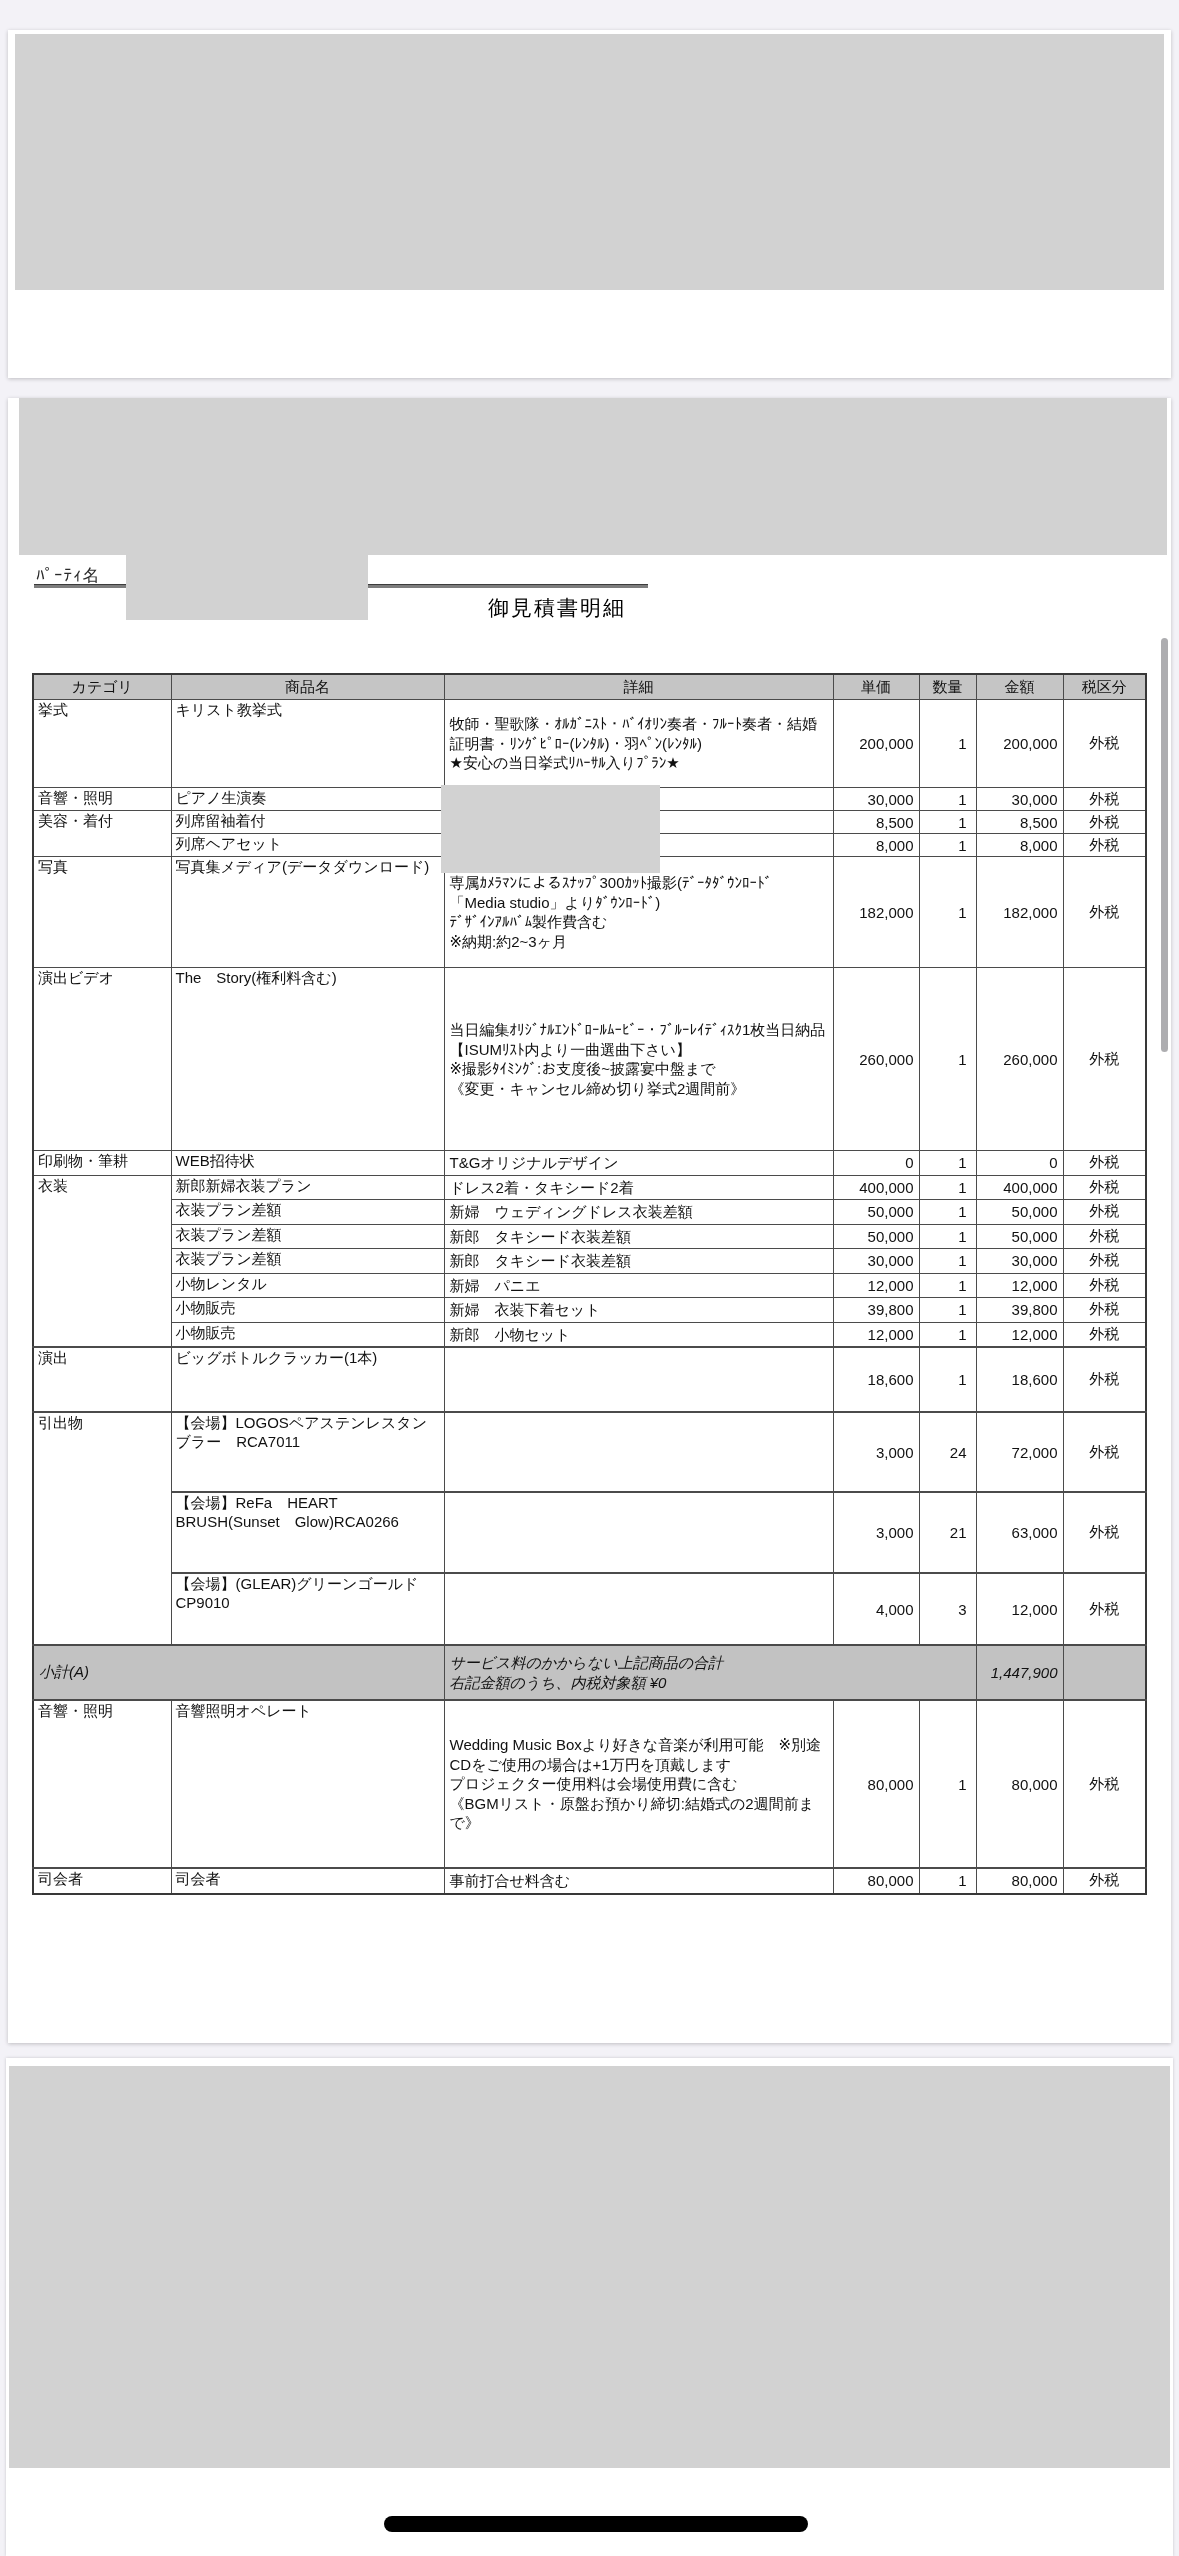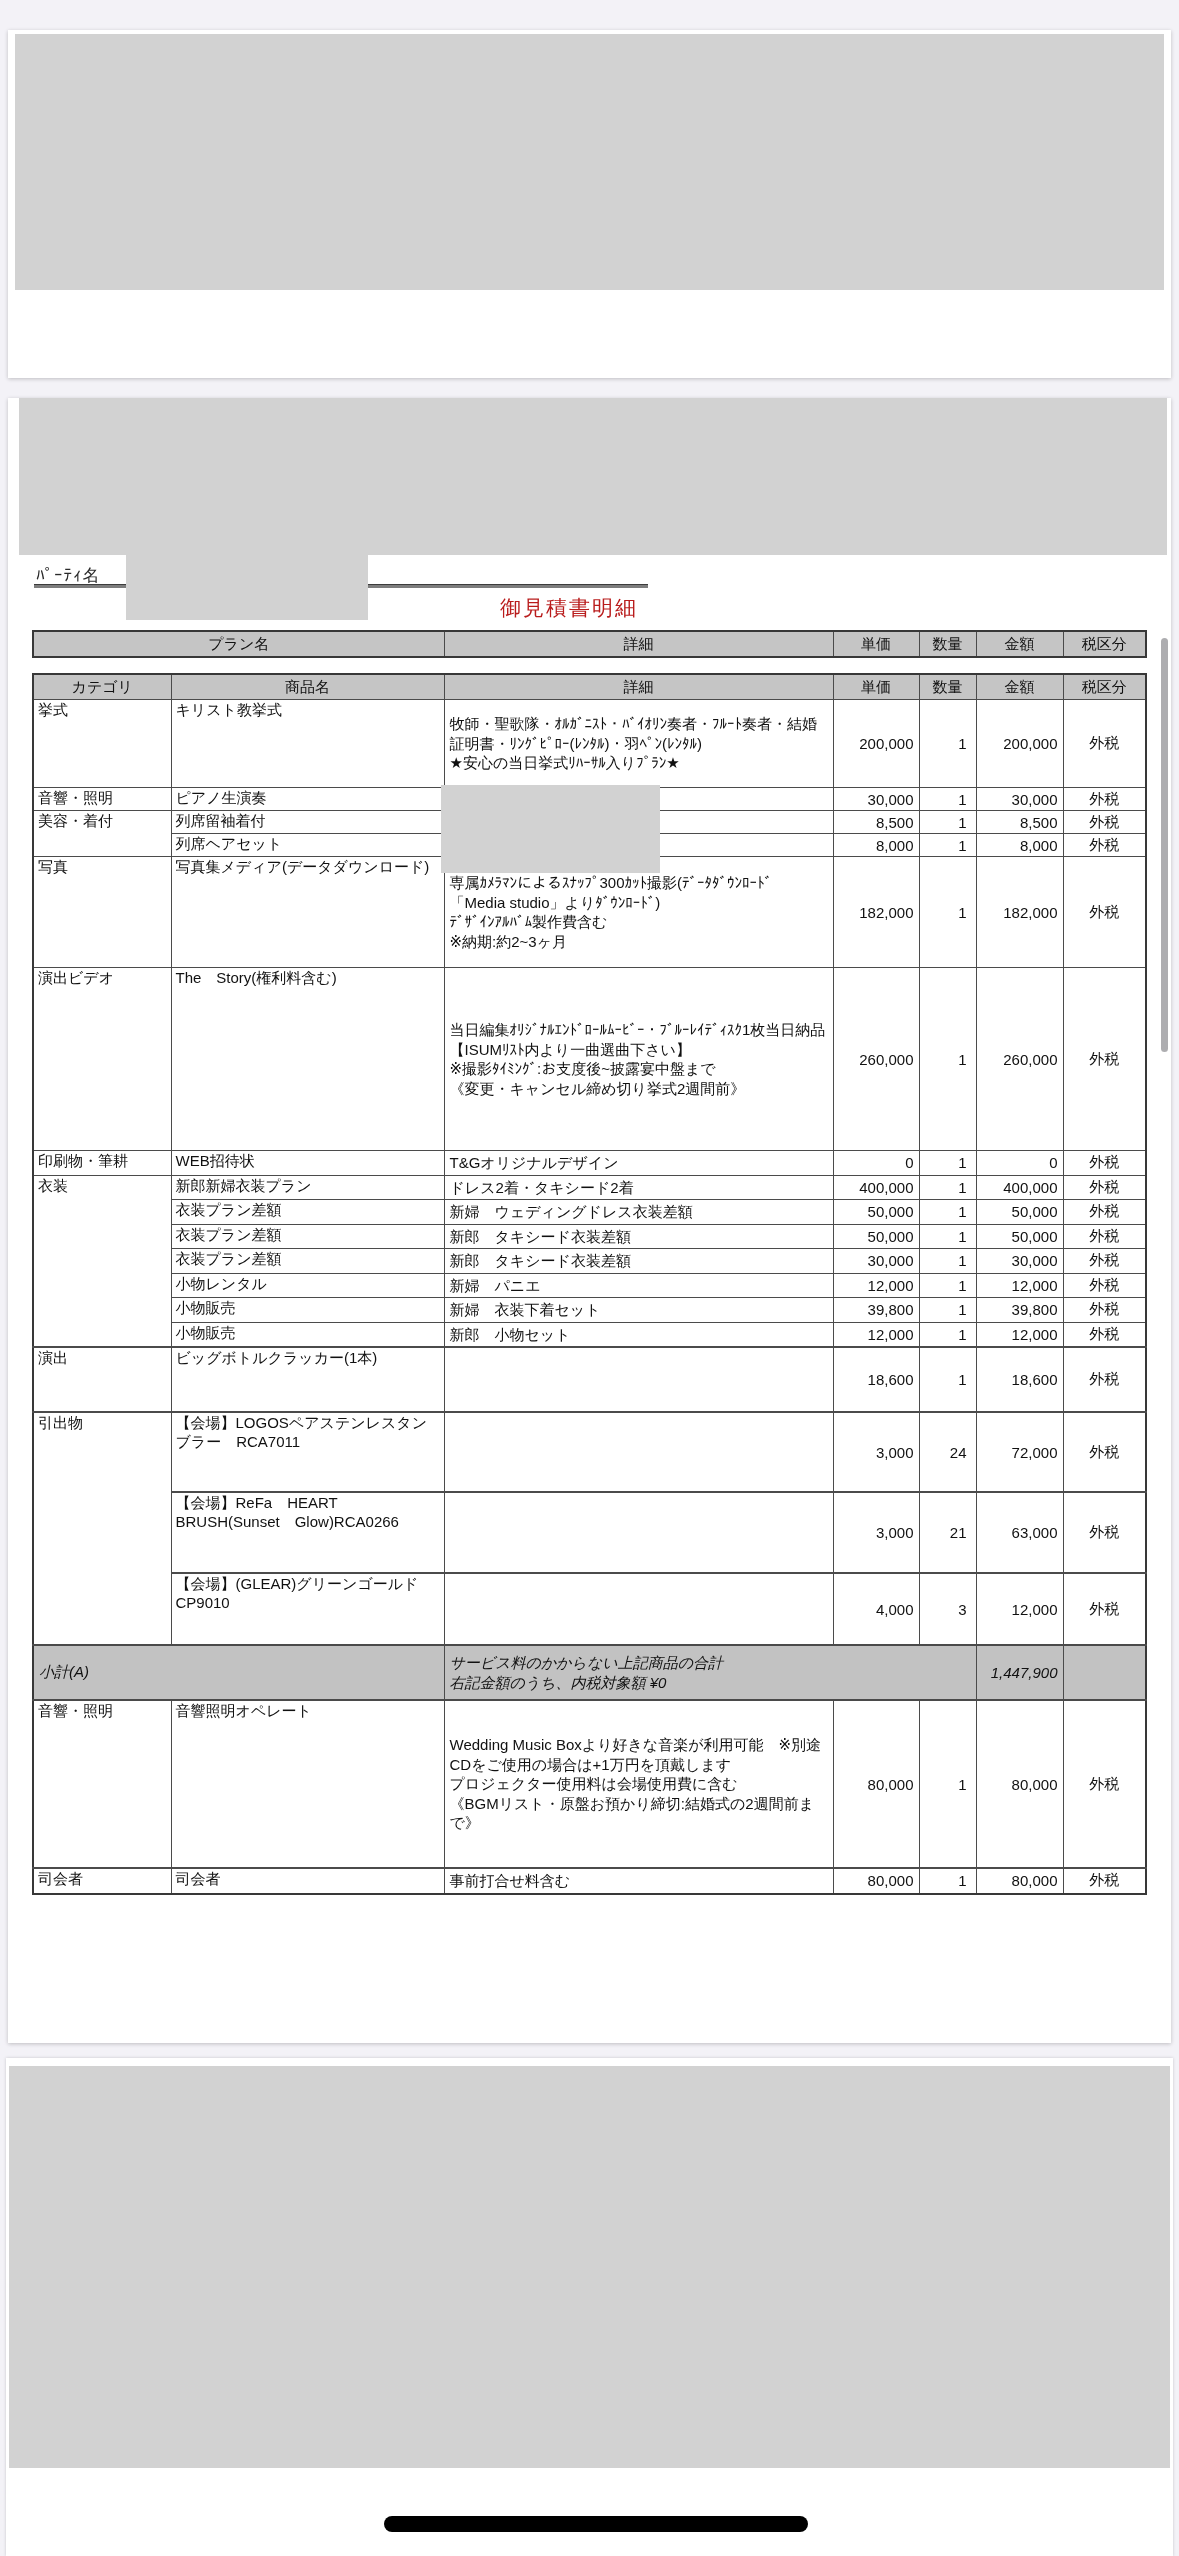--- a/index.html
+++ b/index.html
@@ -27,22 +27,22 @@
   #redact-bottom{left:3px;top:8px;width:1161px;height:402px;}
   #party-label{
     position:absolute;left:28px;top:166px;
     font-size:17px;color:#2a2a2a;letter-spacing:1px;z-index:2;
   }
   #party-underline{
     position:absolute;left:26px;top:186px;width:614px;height:3px;
     background:#7d7d7d;border-top:1px solid #3c3c3c;z-index:1;
   }
   #doc-title{
-    position:absolute;left:16px;top:196px;width:1090px;
-    text-align:center;font-size:21px;font-weight:500;color:#b91c1c;
+    position:absolute;left:4px;top:196px;width:1090px;
+    text-align:center;font-size:21px;font-weight:500;color:#000000;
     letter-spacing:2px;z-index:2;
   }
   table{
     border-collapse:collapse;table-layout:fixed;
     width:1113px;font-size:15px;color:#111;
   }
   #plan-table{position:absolute;left:24px;top:232px;}
   #detail-table{position:absolute;left:24px;top:275px;}
   table,th,td{border:1px solid #4b4b4b;}
   table{border:2px solid #383838;}
@@ -83,40 +83,20 @@
 
 <div class="card" id="card-main">
   <div class="redact" id="redact-main"></div>
 
   <div id="party-label">ﾊﾟｰﾃｨ名</div>
   <div id="party-underline"></div>
   <div class="redact" id="redact-name"></div>
 
   <div id="doc-title">御見積書明細</div>
 
-  <table id="plan-table">
-    <colgroup>
-      <col style="width:411px">
-        <col style="width:389px">
-        <col style="width:86px">
-      <col style="width:57px">
-        <col style="width:87px">
-        <col style="width:83px">
-    </colgroup>
-    <tbody>
-        <tr style="height:25px">
-      <th>プラン名</th>
-      <th>詳細</th>
-      <th>単価</th>
-      <th>数量</th>
-      <th>金額</th>
-      <th>税区分</th>
-    </tr>
-  </tbody>
-    </table>
 
   <table id="detail-table">
     <colgroup>
       <col style="width:138px">
         <col style="width:273px">
         <col style="width:389px">
       <col style="width:86px">
         <col style="width:57px">
         <col style="width:87px">
         <col style="width:83px">

